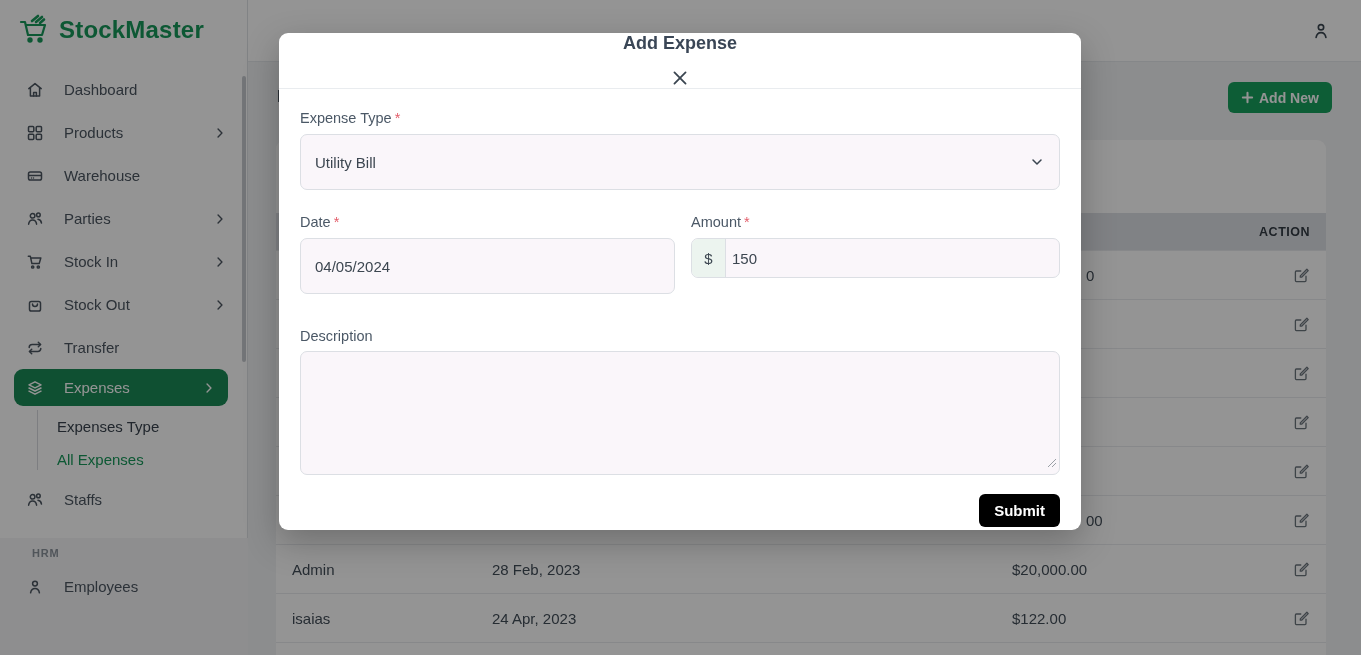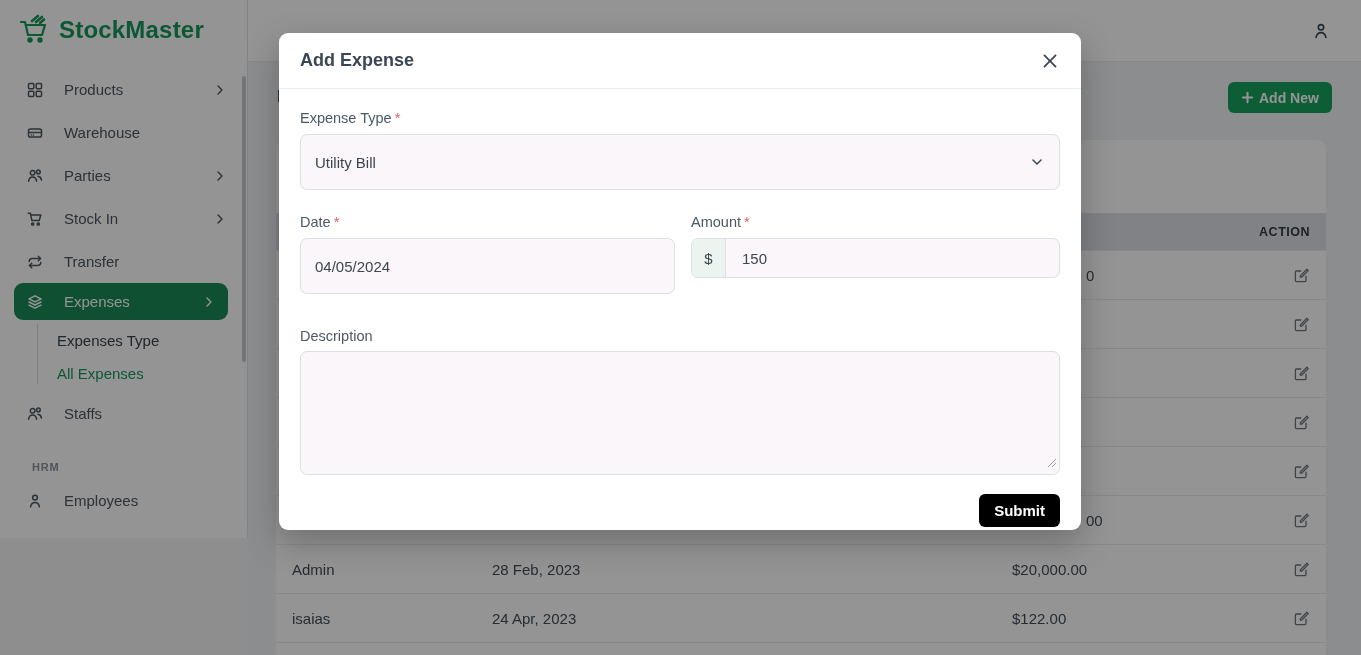--- a/index.html
+++ b/index.html
@@ -36,34 +36,34 @@
   .thead{height:37px;background:#dde0e5;border-top:none;font-size:12.5px;font-weight:bold;letter-spacing:.5px;color:#333b44;}
   .thead .c-action{justify-self:end;}
   .c-action{justify-self:end;display:flex;}
   .edit-btn{background:none;border:none;padding:0;cursor:pointer;display:flex;}
   .frag{padding-left:74px;}
 
   
   .overlay{position:absolute;inset:0;background:rgba(0,0,0,0.42);z-index:5;}
   .modal{position:absolute;left:279px;top:33px;width:802px;height:497px;background:#ffffff;border-radius:9px;
     box-shadow:0 12px 34px rgba(0,0,0,.25);z-index:6;}
-  .modal-header{display:flex;align-items:center;justify-content:space-between;height:56px;padding:0 21px;border-bottom:1px solid #e9ecef;}
+  .modal-header{display:flex;align-items:center;justify-content:space-between;height:56px;padding:0 21px;border-bottom:1px solid #e9ecef;flex-direction:column;}
   .modal-title{font-size:18px;font-weight:600;color:#3a4656;}
   .close-btn{background:none;border:none;padding:0;cursor:pointer;display:flex;}
   .modal-body{padding:20px 21px 0 21px;}
   .f-label{font-size:14.5px;color:#4b5866;font-weight:500;}
   .req{color:#e35d6a;margin-left:3px;}
   .inputy{margin-top:7px;height:56px;background:#faf6fa;border:1px solid #dcdfe4;border-radius:7px;
     display:flex;align-items:center;padding:0 14px;font-size:15px;color:#3c4650;cursor:text;}
   .select{justify-content:space-between;cursor:pointer;}
   .grid2{display:grid;grid-template-columns:375px 1fr;gap:16px;margin-top:23px;}
   .amount-group{margin-top:7px;height:40px;display:flex;border:1px solid #dcdfe4;border-radius:7px;overflow:hidden;background:#faf6fa;}
   .prefix{width:34px;background:#ecf4ef;border-right:1px solid #dcdfe4;display:flex;align-items:center;justify-content:center;
     font-size:15px;color:#3c4650;}
-  .amount-input{flex:1;display:flex;align-items:center;padding:0 16px;font-size:15px;color:#3c4650;cursor:text;}
+  .amount-input{flex:1;display:flex;align-items:center;padding:0 6px;font-size:15px;color:#3c4650;cursor:text;}
   .desc-label{display:block;margin-top:34px;}
   .textarea{position:relative;margin-top:7px;height:124px;background:#faf6fa;border:1px solid #dcdfe4;border-radius:7px;cursor:text;}
   .resize-handle{position:absolute;right:2px;bottom:2px;}
   .modal-footer{display:flex;justify-content:flex-end;margin-top:19px;}
   .btn-submit{height:33px;padding:0 15px;background:#000000;color:#ffffff;border:none;border-radius:6px;
     font-size:15px;font-weight:600;cursor:pointer;}
 </style>
 </head>
 <body>
 
@@ -78,20 +78,29 @@
           <circle cx="22" cy="26" r="1.6" fill="#17985a"></circle>
           <path d="M14 7l6-5M18 8l6-5M22 9l4-3.5" stroke-width="2.6"></path>
         </svg>
       </span>
       <span class="logo-text">StockMaster</span>
     </div>
 
     <nav class="nav">
       <div class="nav-item">
         <span style="display:flex;">
+            <svg width="18" height="18" viewBox="0 0 18 18" fill="none" stroke-width="1.5" stroke-linecap="round" stroke-linejoin="round">
+              <path d="M2.8 7.6 9 2.6l6.2 5M4.4 6.8V15h9.2V6.8"></path>
+              <path d="M7.6 15v-3.4h2.8V15"></path>
+            </svg>
+          </span>
+        <span>Dashboard</span>
+      </div>
+      <div class="nav-item">
+        <span style="display:flex;">
             <svg width="18" height="18" viewBox="0 0 18 18" fill="none" stroke-width="1.5" stroke-linejoin="round">
               <rect x="2.5" y="2.5" width="5.3" height="5.3" rx="1"></rect>
               <rect x="10.2" y="2.5" width="5.3" height="5.3" rx="1"></rect>
               <rect x="2.5" y="10.2" width="5.3" height="5.3" rx="1"></rect>
               <rect x="10.2" y="10.2" width="5.3" height="5.3" rx="1"></rect>
             </svg>
           </span>
         <span>Products</span>
         <span class="chev">
             <svg width="14" height="14" viewBox="0 0 18 18" fill="none" stroke-width="1.8" stroke-linecap="round" stroke-linejoin="round">
@@ -127,20 +136,34 @@
       </div>
       <div class="nav-item">
         <span style="display:flex;">
             <svg width="18" height="18" viewBox="0 0 18 18" fill="none" stroke-width="1.5" stroke-linecap="round" stroke-linejoin="round">
               <path d="M2.3 3.2h2l1.6 7.4h7.3l1.6-5.6H5"></path>
               <circle cx="6.7" cy="14" r="1.1"></circle>
               <circle cx="12.3" cy="14" r="1.1"></circle>
             </svg>
           </span>
         <span>Stock In</span>
+        <span class="chev">
+            <svg width="14" height="14" viewBox="0 0 18 18" fill="none" stroke-width="1.8" stroke-linecap="round" stroke-linejoin="round">
+              <path d="M6.5 4 11.5 9 6.5 14"></path>
+            </svg>
+          </span>
+      </div>
+      <div class="nav-item">
+        <span style="display:flex;">
+            <svg width="18" height="18" viewBox="0 0 18 18" fill="none" stroke-width="1.5" stroke-linecap="round" stroke-linejoin="round">
+              <rect x="3.5" y="5.5" width="11" height="9.5" rx="1.8"></rect>
+              <path d="M6.5 8a2.5 2.5 0 0 0 5 0"></path>
+            </svg>
+          </span>
+        <span>Stock Out</span>
         <span class="chev">
             <svg width="14" height="14" viewBox="0 0 18 18" fill="none" stroke-width="1.8" stroke-linecap="round" stroke-linejoin="round">
               <path d="M6.5 4 11.5 9 6.5 14"></path>
             </svg>
           </span>
       </div>
       <div class="nav-item">
         <span style="display:flex;">
             <svg width="18" height="18" viewBox="0 0 18 18" fill="none" stroke-width="1.5" stroke-linecap="round" stroke-linejoin="round">
               <path d="M14.5 5.5H6.2a3 3 0 0 0-3 3"></path>

